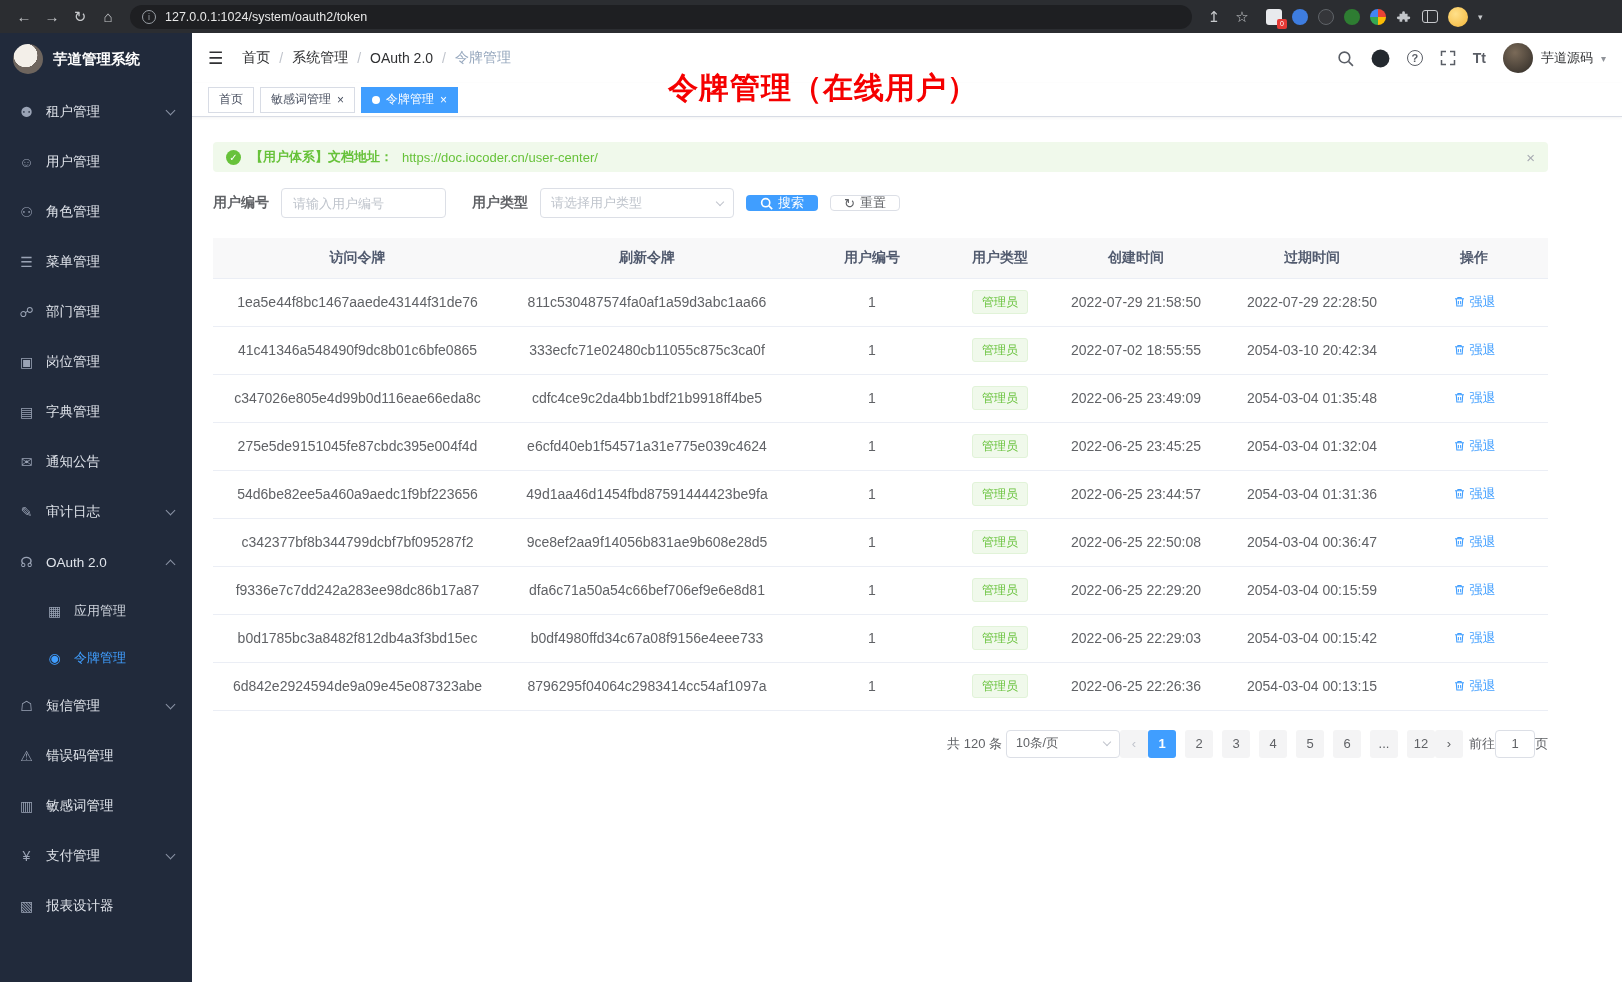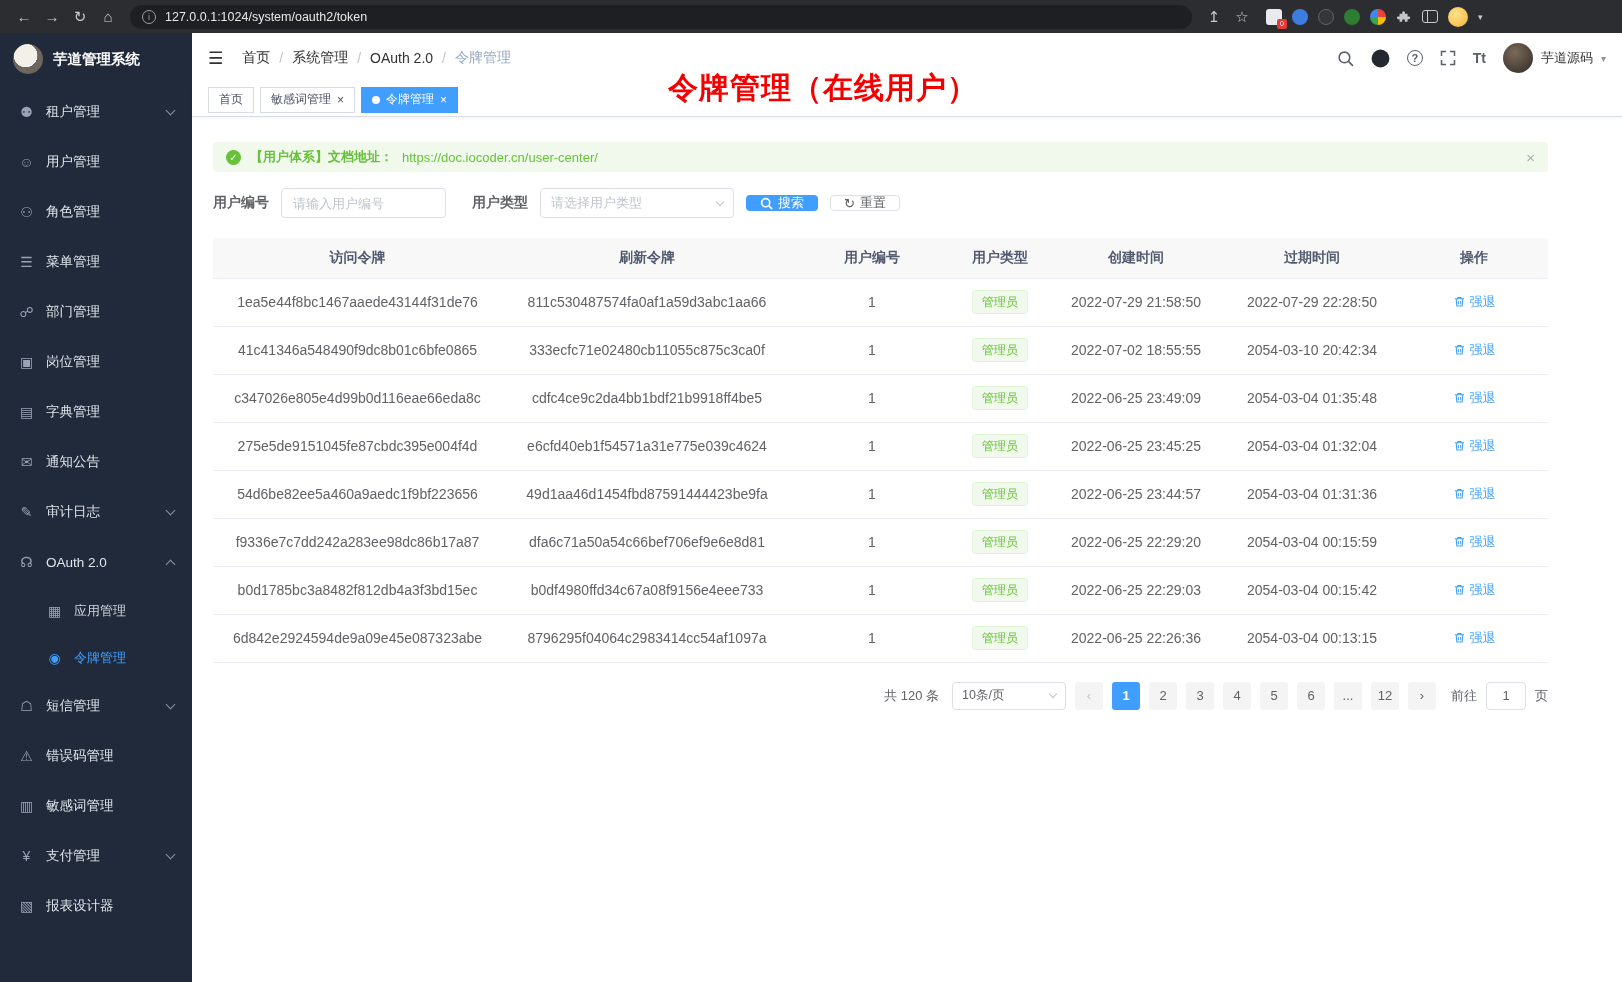--- a/index.html
+++ b/index.html
@@ -83,21 +83,21 @@
   .btn-primary { background:#409eff; color:#fff; margin-left:12px; }
   .btn-plain { background:#fff; border-color:#dcdfe6; color:#606266; margin-left:12px; }
   .btn-plain .r-ic { font-size:13px; color:#606266; }
 
   table.data { width:100%; border-collapse:collapse; font-size:14px; color:#606266; table-layout:fixed; }
   table.data th { height:40px; font-weight:700; color:#515a6e; background:#f8f8f9; border-bottom:1px solid #ebeef5; text-align:center; }
   table.data td { height:48px; border-bottom:1px solid #ebeef5; text-align:center; white-space:nowrap; overflow:hidden; }
   .tag-success { display:inline-block; padding:0 9px; line-height:22px; font-size:12px; color:#67c23a; background:#f0f9eb; border:1px solid #e1f3d8; border-radius:3px; }
   .link-danger { color:#409eff; font-size:13px; display:inline-flex; align-items:center; gap:4px; cursor:pointer; }
 
-  .pagination { display:flex; align-items:center; justify-content:flex-end; gap:9px; margin-top:19px; font-size:13px; color:#606266; }
+  .pagination { display:flex; align-items:center; justify-content:flex-end; margin-top:19px; font-size:13px; color:#606266; }
   .p-total { margin-right:4px; }
   .p-size { width:114px; height:28px; border:1px solid #dcdfe6; border-radius:4px; display:flex; align-items:center; justify-content:space-between; padding:0 9px; font-size:12.5px; color:#606266; cursor:pointer; }
   .pbtn { min-width:28px; height:28px; background:#f4f4f5; border-radius:3px; display:flex; align-items:center; justify-content:center; font-size:13px; color:#606266; cursor:pointer; padding:0 4px; }
   .pbtn.disabled { color:#c0c4cc; }
   .pbtn.active { background:#409eff; color:#fff; font-weight:700; }
   .goto-label { margin-left:6px; }
   .goto-input { width:40px; height:28px; border:1px solid #dcdfe6; border-radius:4px; text-align:center; font-size:13px; color:#606266; outline:none; font-family:inherit; }
 
   .annotation { position:absolute; left:668px; top:68px; color:#f50000; font-size:30px; font-weight:700; letter-spacing:1px; z-index:50; pointer-events:none; white-space:nowrap; }
 </style>
@@ -419,20 +419,38 @@
               <td>
                 <span class="link-danger">
                   <svg width="13" height="13" viewBox="0 0 16 16" fill="none" stroke="#409eff" stroke-width="1.3">
                     <path d="M2.5 4.5h11M6 4.5V3h4v1.5M4 4.5l.7 9h6.6l.7-9M6.6 7.5v4M9.4 7.5v4"></path>
                   </svg>
                   <span>强退</span>
                 </span>
               </td>
             </tr>
 
+            <tr>
+              <td>c342377bf8b344799dcbf7bf095287f2</td>
+              <td>9ce8ef2aa9f14056b831ae9b608e28d5</td>
+              <td>1</td>
+              <td>
+                <span class="tag-success">管理员</span>
+              </td>
+              <td>2022-06-25 22:50:08</td>
+              <td>2054-03-04 00:36:47</td>
+              <td>
+                <span class="link-danger">
+                  <svg width="13" height="13" viewBox="0 0 16 16" fill="none" stroke="#409eff" stroke-width="1.3">
+                    <path d="M2.5 4.5h11M6 4.5V3h4v1.5M4 4.5l.7 9h6.6l.7-9M6.6 7.5v4M9.4 7.5v4"></path>
+                  </svg>
+                  <span>强退</span>
+                </span>
+              </td>
+            </tr>
 
             <tr>
               <td>f9336e7c7dd242a283ee98dc86b17a87</td>
               <td>dfa6c71a50a54c66bef706ef9e6e8d81</td>
               <td>1</td>
               <td>
                 <span class="tag-success">管理员</span>
               </td>
               <td>2022-06-25 22:29:20</td>
               <td>2054-03-04 00:15:59</td>

